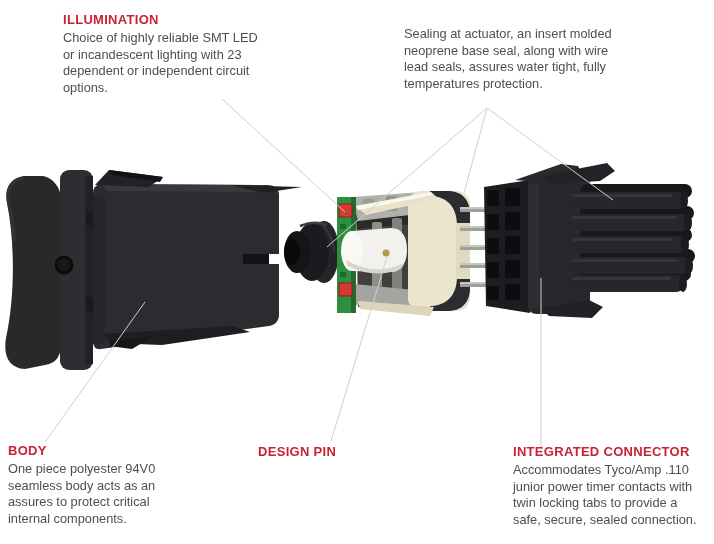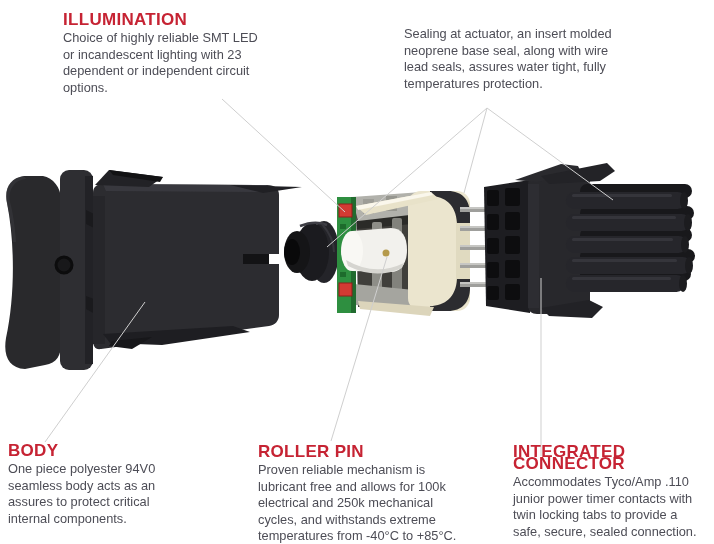--- a/index.html
+++ b/index.html
@@ -6,21 +6,21 @@
   html,body{margin:0;padding:0;background:#fff;}
   .stage{
     position:relative;width:714px;height:544px;background:#fff;
     overflow:hidden;font-family:"Liberation Sans",sans-serif;
   }
   .illustration{position:absolute;left:0;top:0;}
   .ann{position:absolute;}
   .ann-title{
     margin:0 0 4px 0;
     font-family:"Liberation Sans",sans-serif;
-    font-size:17px;line-height:12px;font-weight:bold;letter-spacing:.3px;
+    font-size:13px;line-height:12px;font-weight:bold;letter-spacing:.3px;
     color:var(--color-heading-red,#c62333);
   }
   .ann-text{
     margin:0;
     font-family:"Liberation Sans",sans-serif;
     font-size:12.8px;line-height:16.5px;
     color:var(--color-body-text,#4d4d56);
     white-space:pre-line;
   }
   .callouts line{stroke:var(--color-callout-line,#cfcfcf);stroke-width:1;}
@@ -196,26 +196,21 @@
 
   <div class="ann" style="left:8px;top:445px;width:210px">
     <h3 class="ann-title">BODY</h3>
     <p class="ann-text">One piece polyester 94V0
 seamless body acts as an
 assures to protect critical
 internal components.</p>
   </div>
 
   <div class="ann" style="left:258px;top:446px;width:240px">
-    <h3 class="ann-title">ROLLER PIN</h3>
-    <p class="ann-text">Proven reliable mechanism is
-lubricant free and allows for 100k
-electrical and 250k mechanical
-cycles, and withstands extreme
-temperatures from -40°C to +85°C.</p>
+    <h3 class="ann-title">DESIGN PIN</h3>
   </div>
 
   <div class="ann" style="left:513px;top:446px;width:210px">
     <h3 class="ann-title">INTEGRATED CONNECTOR</h3>
     <p class="ann-text">Accommodates Tyco/Amp .110
 junior power timer contacts with
 twin locking tabs to provide a
 safe, secure, sealed connection.</p>
   </div>
 

